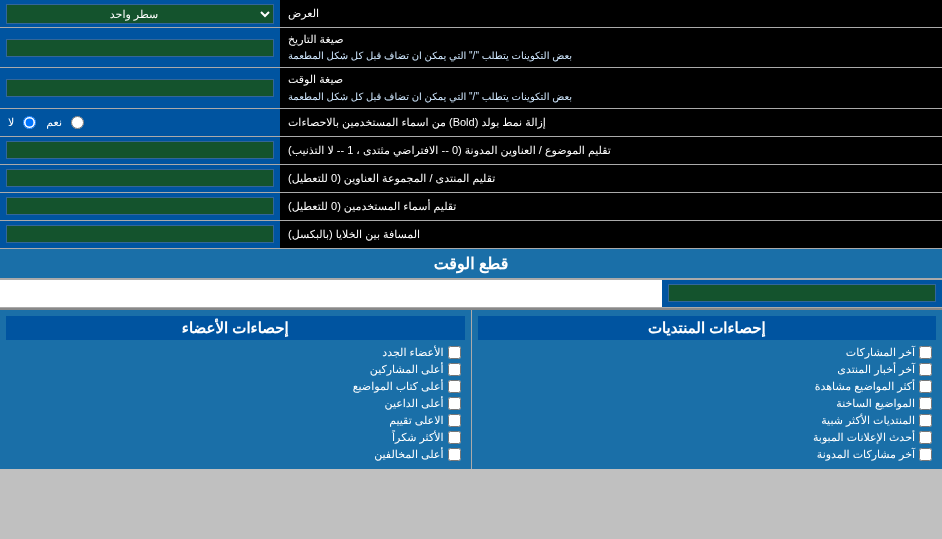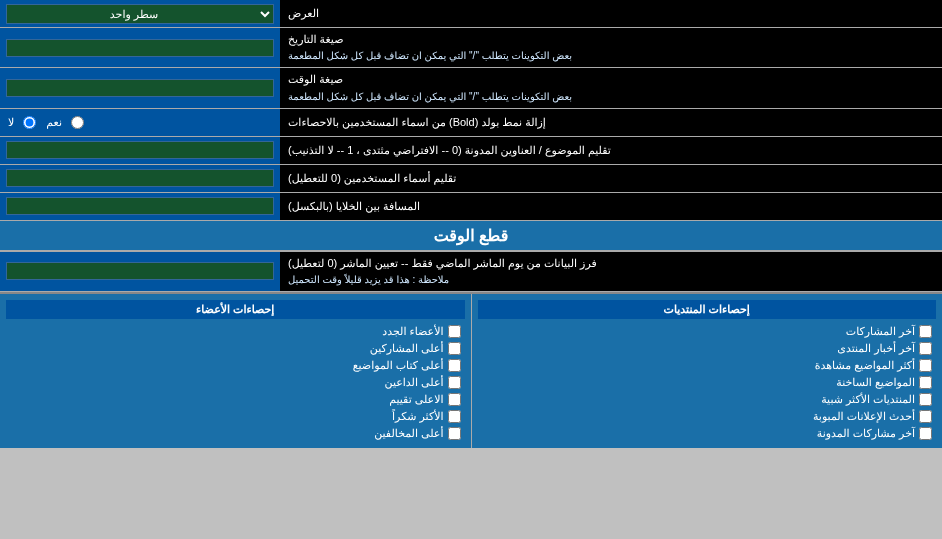--- a/index.html
+++ b/index.html
@@ -85,21 +85,21 @@
       padding: 6px;
       border-left: 1px solid #aaa;
     }
     .stats-col:last-child { border-left: none; }
     .stats-col-header {
       background: #0054a0;
       color: #fff;
       font-weight: bold;
       text-align: center;
       padding: 3px 6px;
-      font-size: 11px;
+      font-size: 15px;
       margin-bottom: 4px;
     }
     .stats-item {
       display: flex;
       align-items: flex-start;
       gap: 4px;
       color: #fff;
       font-size: 11px;
       padding: 2px 4px;
     }
@@ -208,20 +208,28 @@
 
   <div class="row">
     <div class="row-label">
       <span>تقليم الموضوع / العناوين المدونة (0 -- الافتراضي مثتدى ، 1 -- لا التذنيب)</span>
     </div>
     <div class="row-input">
       <input type="text" class="input-value" style="">
     </div>
   </div>
 
+  <div class="row">
+    <div class="row-label">
+      <span>تقليم المنتدى / المجموعة العناوين (0 للتعطيل)</span>
+    </div>
+    <div class="row-input">
+      <input type="text" class="input-value" style="">
+    </div>
+  </div>
 
   <div class="row">
     <div class="row-label">
       <span>تقليم أسماء المستخدمين (0 للتعطيل)</span>
     </div>
     <div class="row-input">
       <input type="text" class="input-value" style="">
     </div>
   </div>
 
@@ -232,24 +240,20 @@
     <div class="row-input">
       <input type="text" class="input-value" style="">
     </div>
   </div>
 
   <div class="row-section-header">
     <span>قطع الوقت</span>
   </div>
 
   <div class="row row-tall">
-    <div class="row-label">
-      <span>فرز البيانات من يوم الماشر الماضي فقط -- تعيين الماشر (0 لتعطيل)</span>
-      <span class="sub-note">ملاحظة : هذا قد يزيد قليلاً وقت التحميل</span>
-    </div>
     <div class="row-input">
       <input type="text" class="input-value" style="">
     </div>
   </div>
 
   <div class="stats-section">
 
 
     <div class="stats-cols-wrapper">
 

